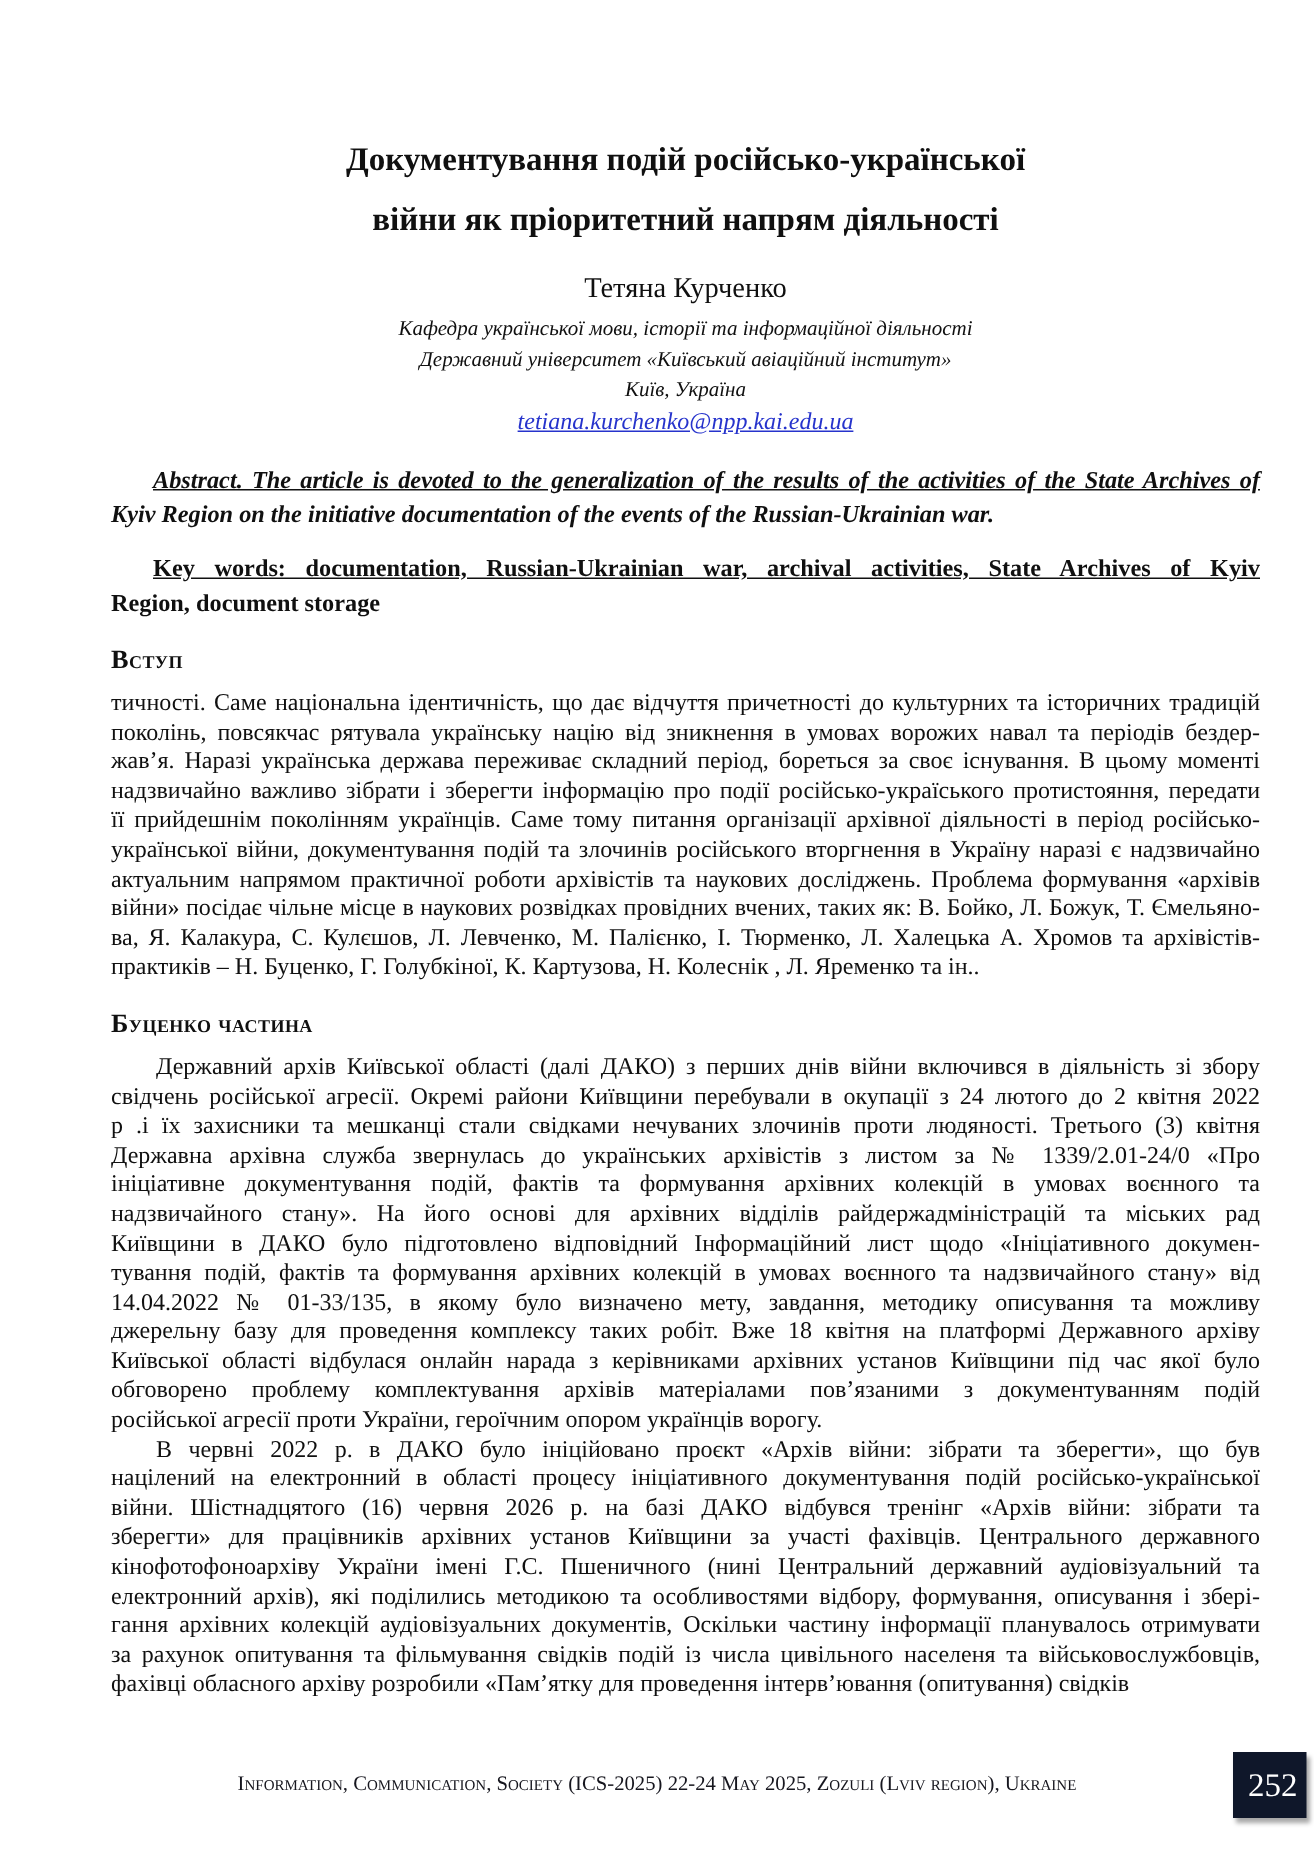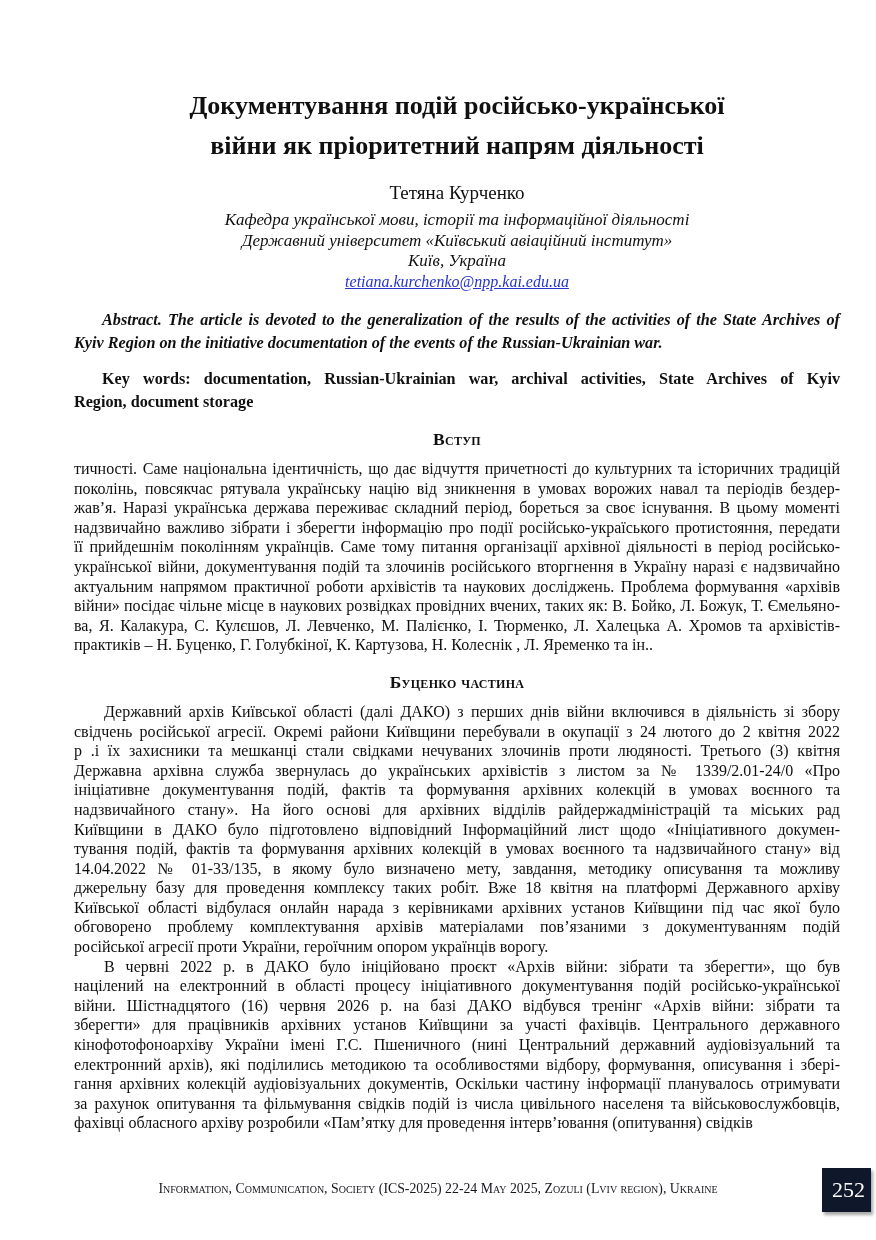--- a/index.html
+++ b/index.html
@@ -10,36 +10,36 @@
     color:#101010;
     font-family:"Liberation Serif", serif;
     box-sizing:border-box;
     padding:86px 36px 0 74px;
     overflow:hidden;
   }
   
   .tline { text-align:justify; text-align-last:justify; min-height:1em; }
   .tline.last { text-align-last:left; }
   .para .tline.first { text-indent:30px; }
-  .abstract .tline.first, .keywords .tline.first { text-indent:28px; }
+  .abstract .tline.first, .keywords .tline.first { text-indent:28px;text-decoration:underline; }
 
-  .title { font-size:26px; line-height:40px; font-weight:bold; margin:0; }
+  .title { font-size:22px; line-height:40px; font-weight:bold; margin:0; }
   .title .tline { text-align:center; text-align-last:center; text-indent:0; }
 
   .author-name { margin-top:15px; text-align:center; font-size:19px; line-height:24px; }
-  .affil { margin-top:5px; font-style:italic; font-size:17px; line-height:20.5px; }
+  .affil { margin-top:5px; font-style:italic; font-size:14px; line-height:20.5px; }
   .affil .tline { text-align:center; text-align-last:center; text-indent:0; }
   .email-row { text-align:center; font-style:italic; font-size:16px; line-height:20.5px; }
   .email-row a { text-decoration:underline; }
 
   .abstract { margin-top:17px; font-weight:bold; font-style:italic; font-size:16.2px; line-height:23px; }
   .keywords { margin-top:13px; font-weight:bold; font-size:16.2px; line-height:23px; }
 
   h2.section-heading {
-    margin:14px 0 0 0; text-align:center;
+    margin:14px 0 0 0; text-align:left;
     font-variant:small-caps; font-weight:bold;
     font-size:17.5px; line-height:23px; letter-spacing:0.3px;
   }
   h2.section-heading.main { margin-top:16px; }
 
   .para { margin-top:8px; font-size:16px; line-height:19.6px; }
   .para.cont { margin-top:0; }
 
   .footer-text {
     position:absolute; left:88px; top:1180px; width:700px;

